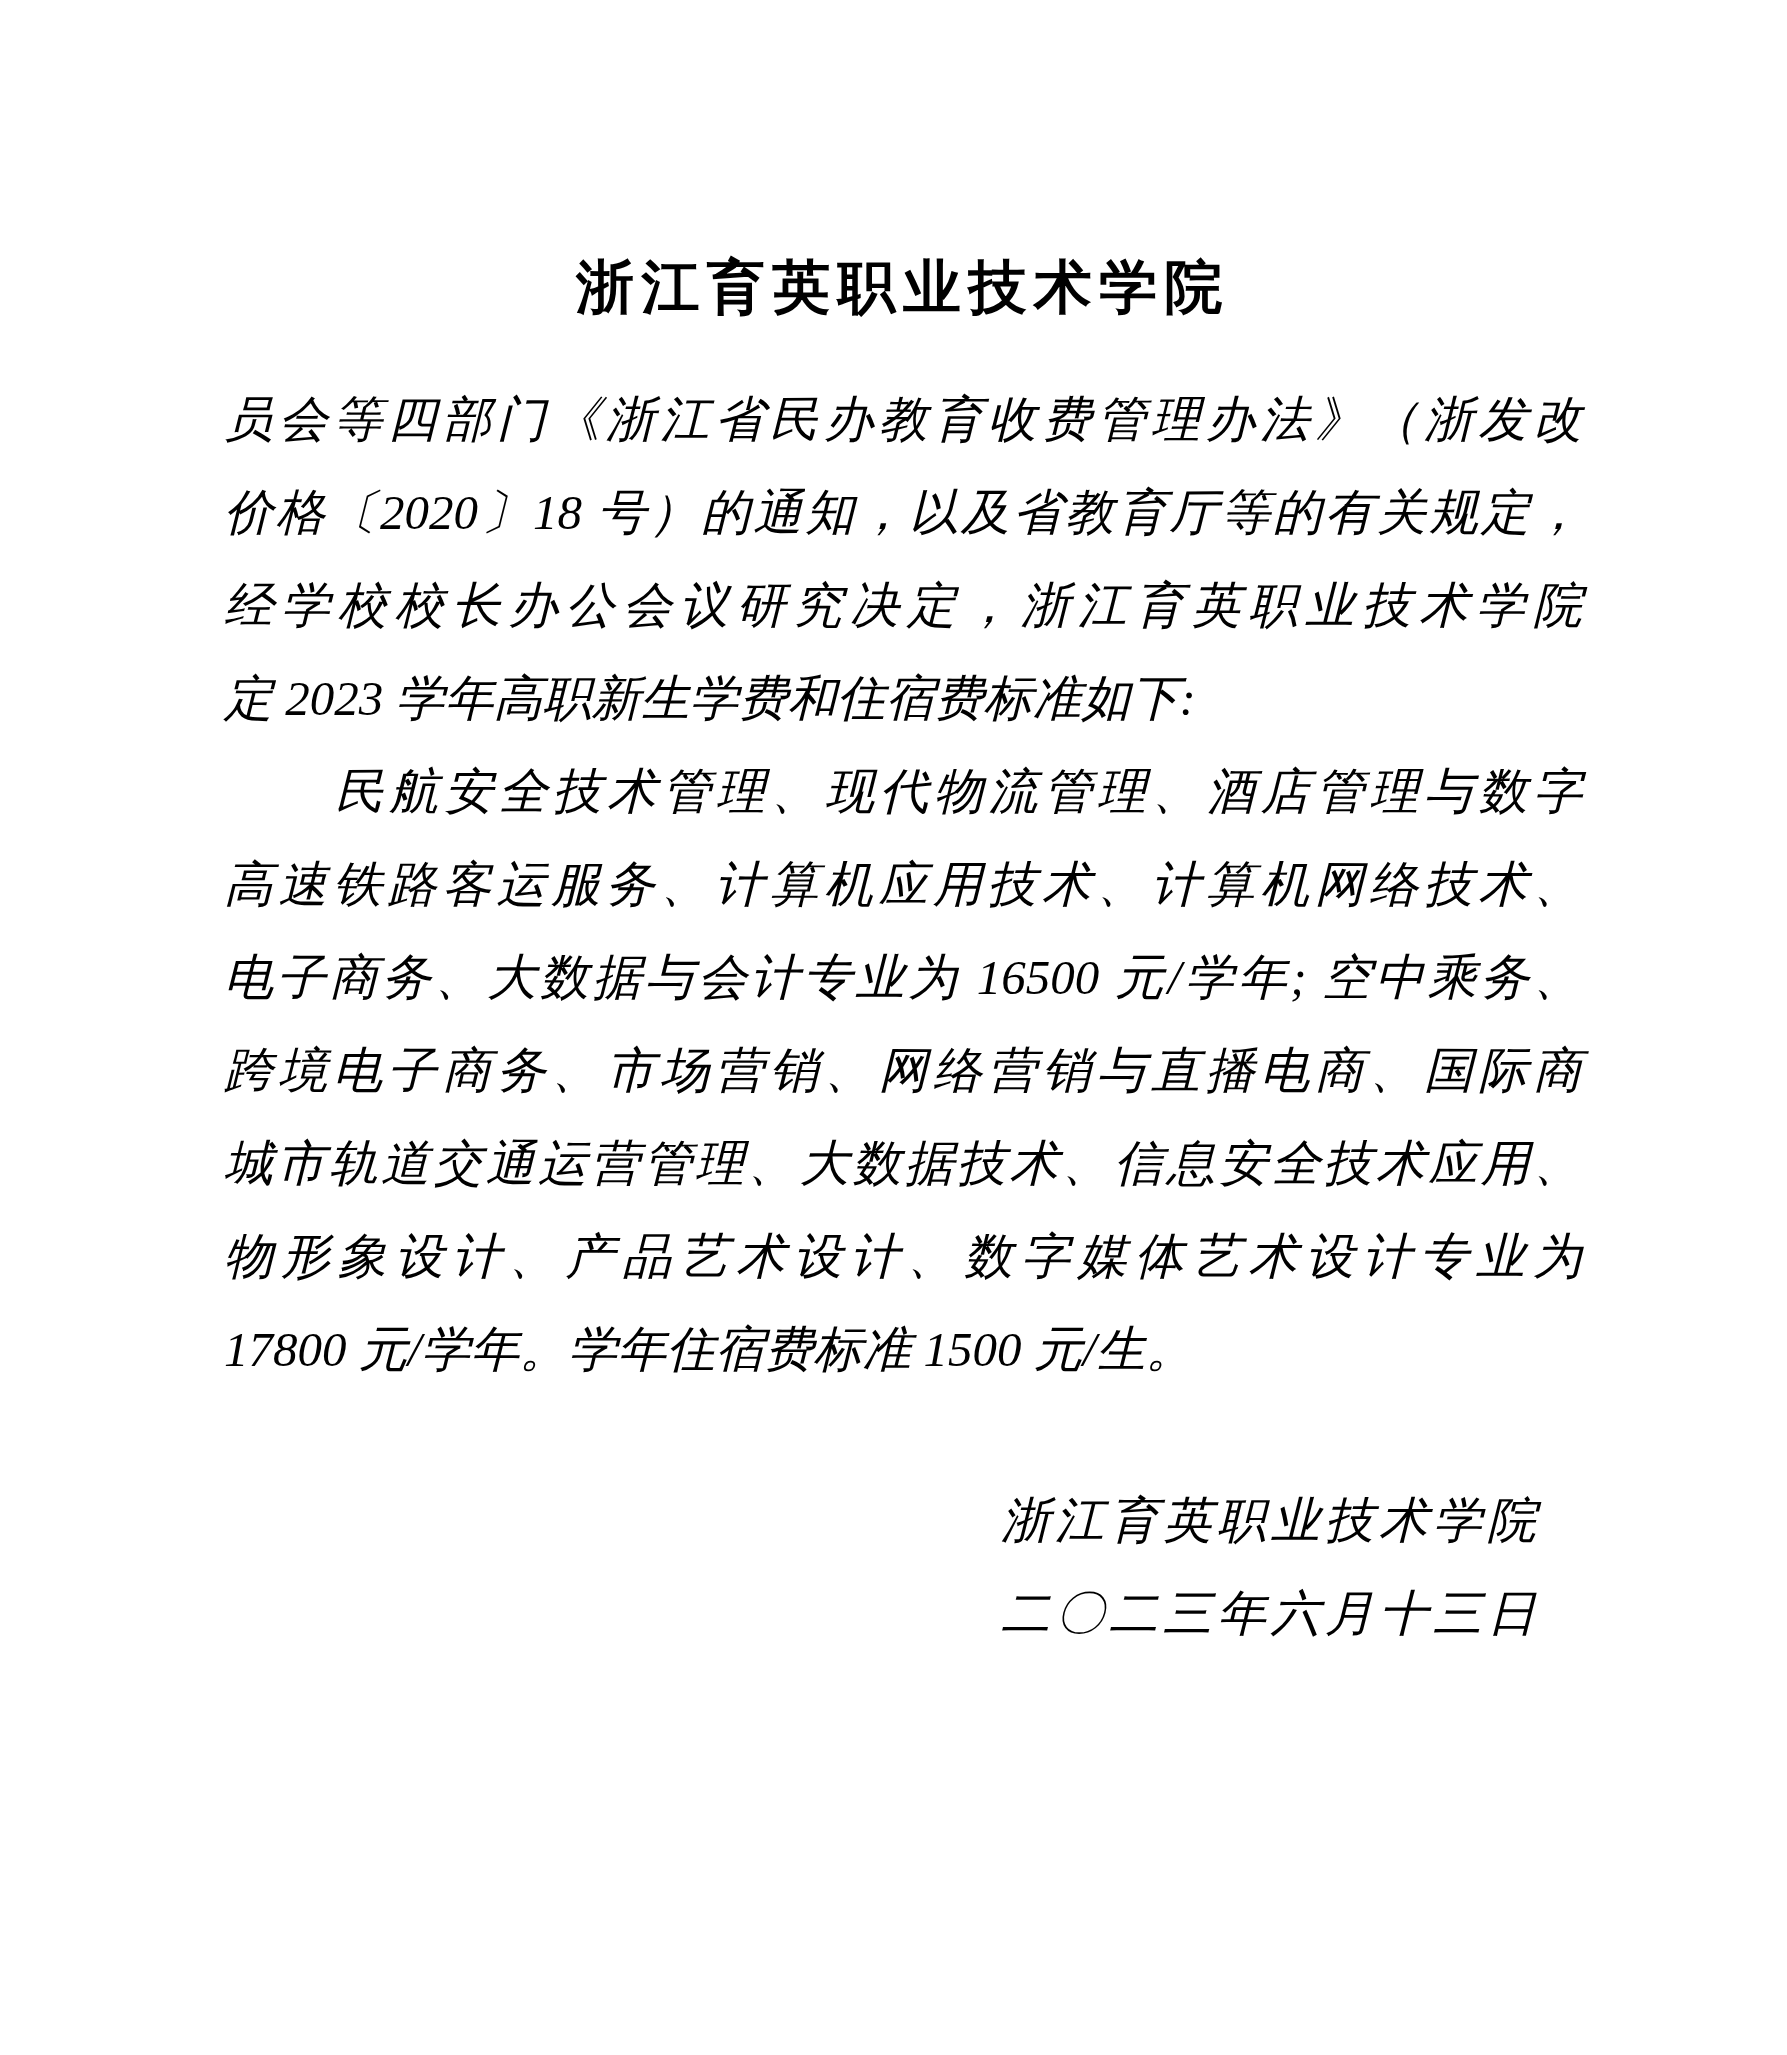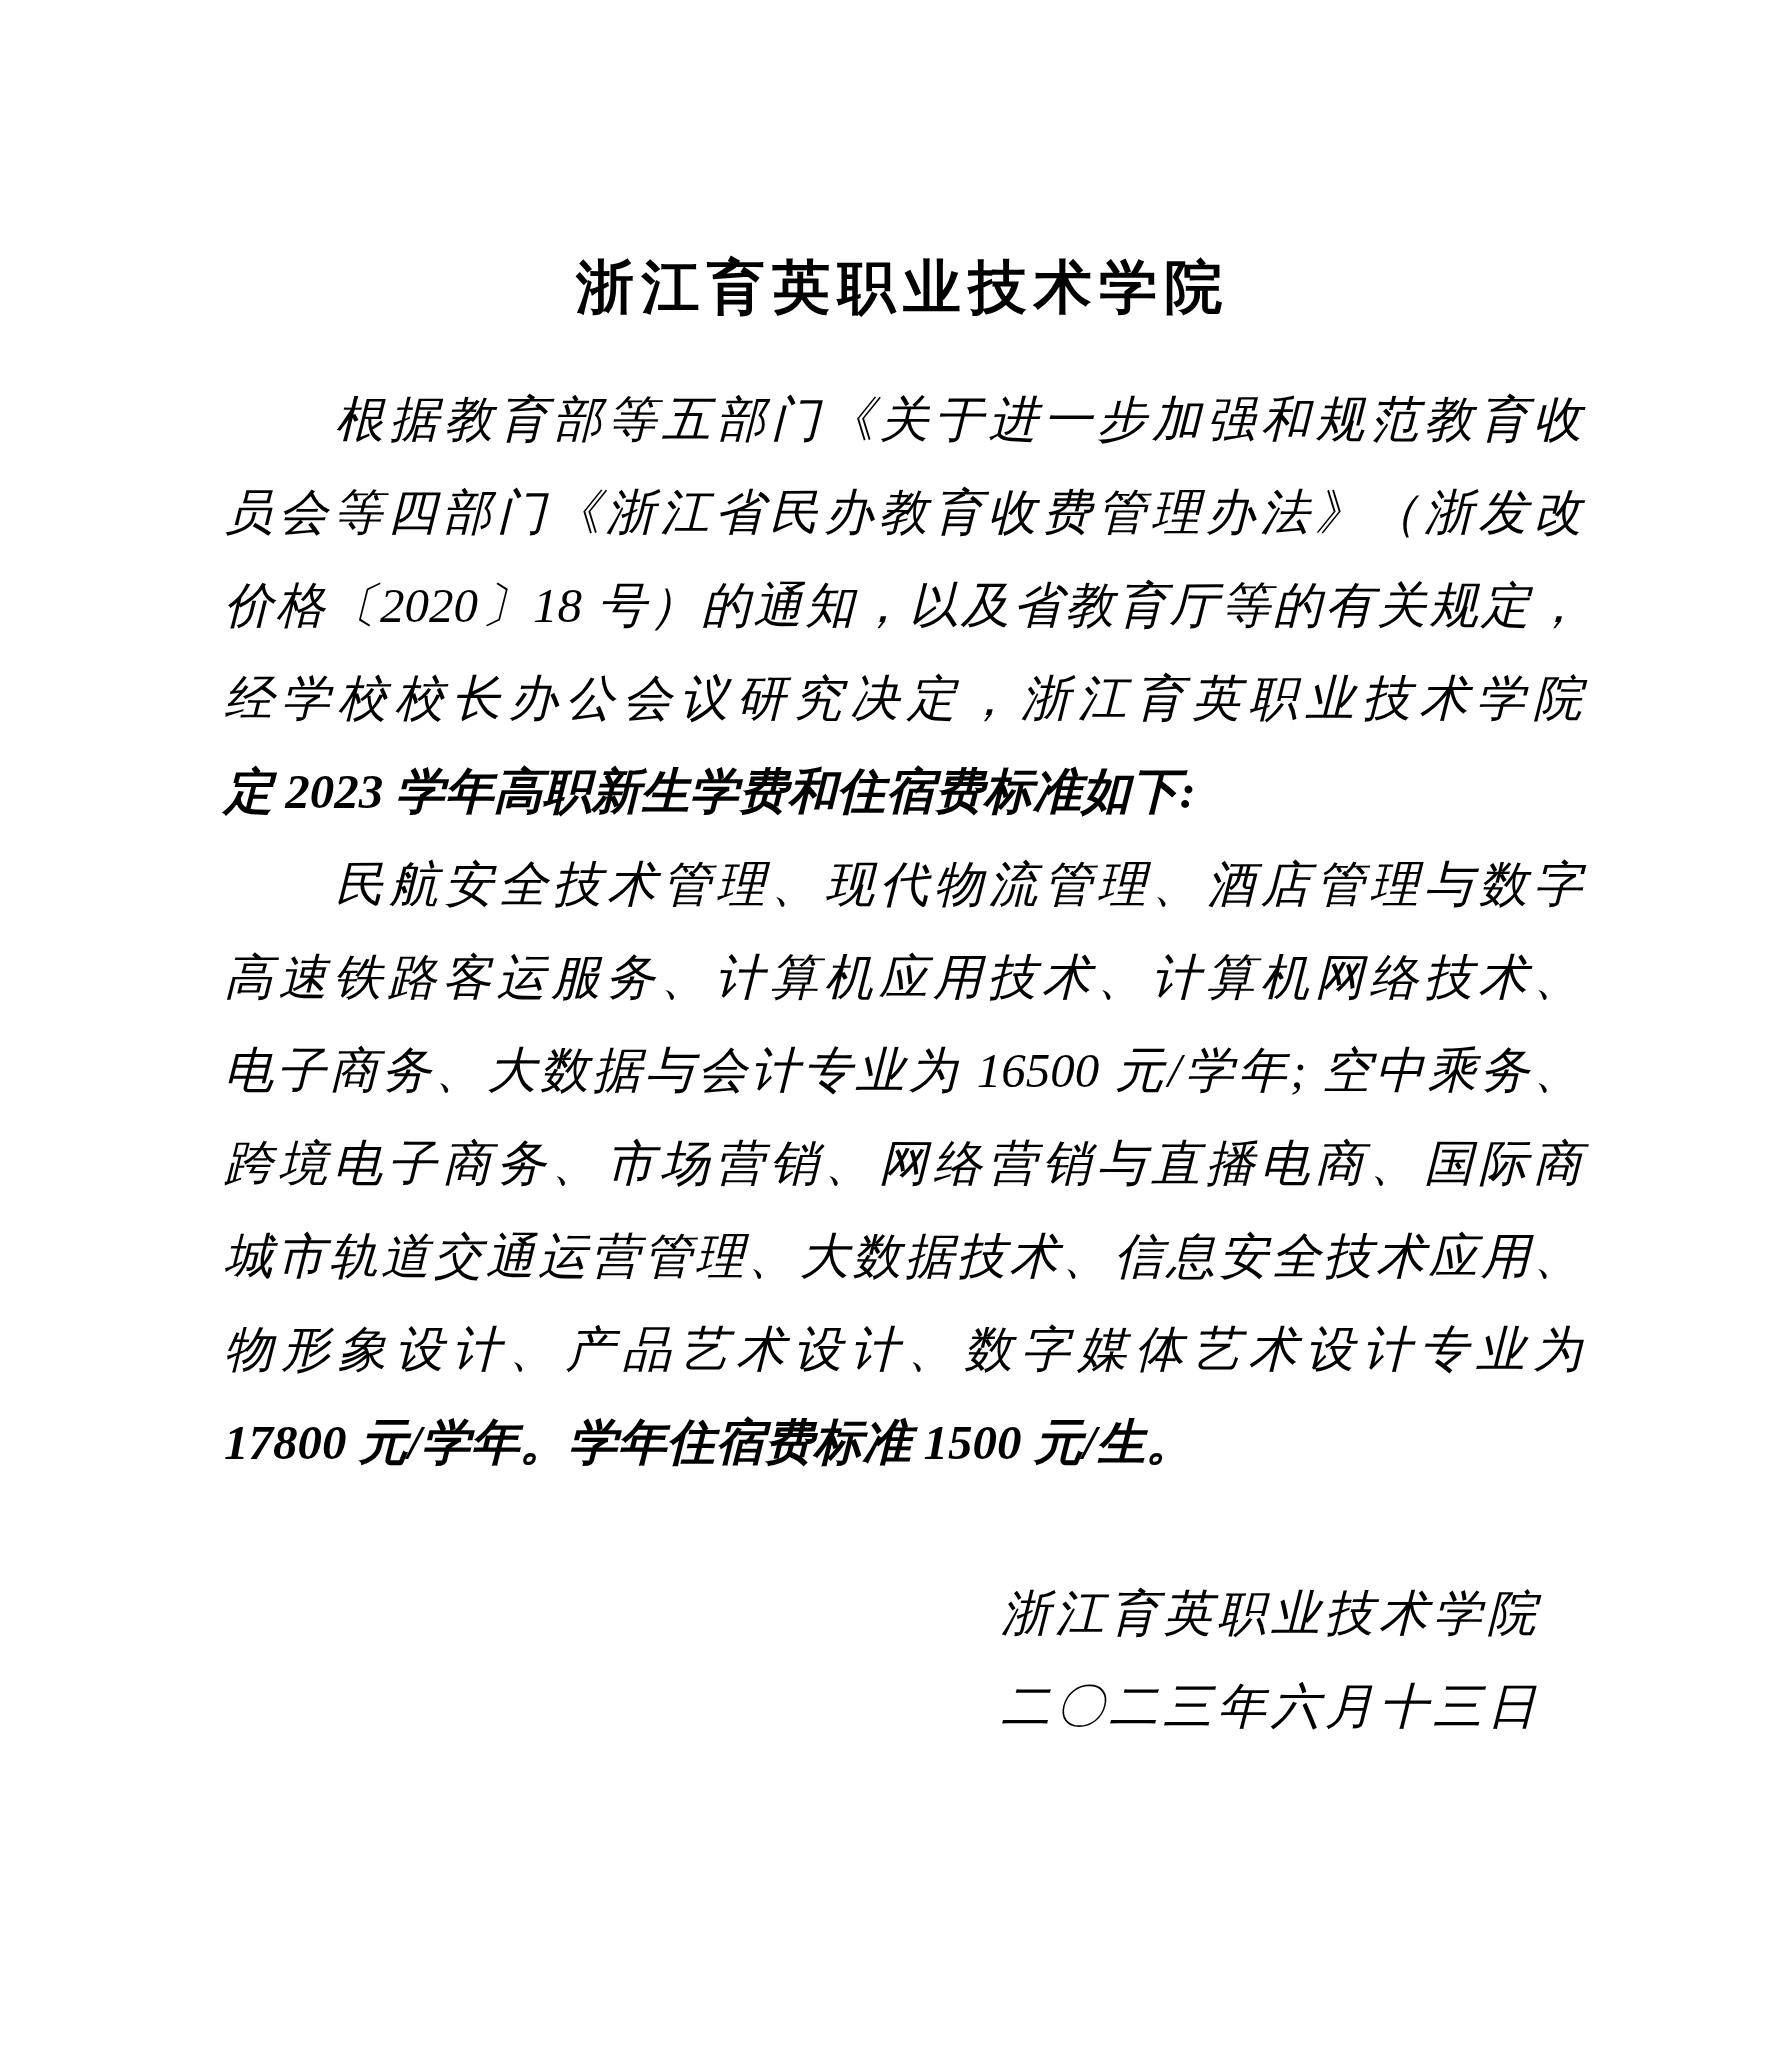--- a/index.html
+++ b/index.html
@@ -45,21 +45,20 @@
     text-align-last: justify;
     text-justify: inter-character;
     white-space: nowrap;
     overflow: visible;
   }
   .line.indent {
     padding-left: 111px;
   }
   .line.lastline {
     text-align-last: left;
-    font-weight: bold;
   }
   .signature {
     margin-top: 78px;
     font-size: 49px;
     line-height: 93px;
     font-style: italic;
     text-align: right;
     padding-right: 41px;
     letter-spacing: 5px;
     white-space: nowrap;
@@ -70,21 +69,20 @@
 
 <div class="page">
   <div class="content">
 
     <div class="titles">
       <div class="doc-title">浙江育英职业技术学院</div>
     </div>
 
     <div class="body-text">
 
-      <div class="line indent">根据教育部等五部门《关于进一步加强和规范教育收</div>
       <div class="line">员会等四部门《浙江省民办教育收费管理办法》（浙发改</div>
       <div class="line">价格〔2020〕18 号）的通知，以及省教育厅等的有关规定，</div>
       <div class="line">经学校校长办公会议研究决定，浙江育英职业技术学院</div>
       <div class="line lastline">定 2023 学年高职新生学费和住宿费标准如下:</div>
 
       <div class="line indent">民航安全技术管理、现代物流管理、酒店管理与数字</div>
       <div class="line">高速铁路客运服务、计算机应用技术、计算机网络技术、</div>
       <div class="line">电子商务、大数据与会计专业为 16500 元/学年; 空中乘务、</div>
       <div class="line">跨境电子商务、市场营销、网络营销与直播电商、国际商</div>
       <div class="line">城市轨道交通运营管理、大数据技术、信息安全技术应用、</div>

